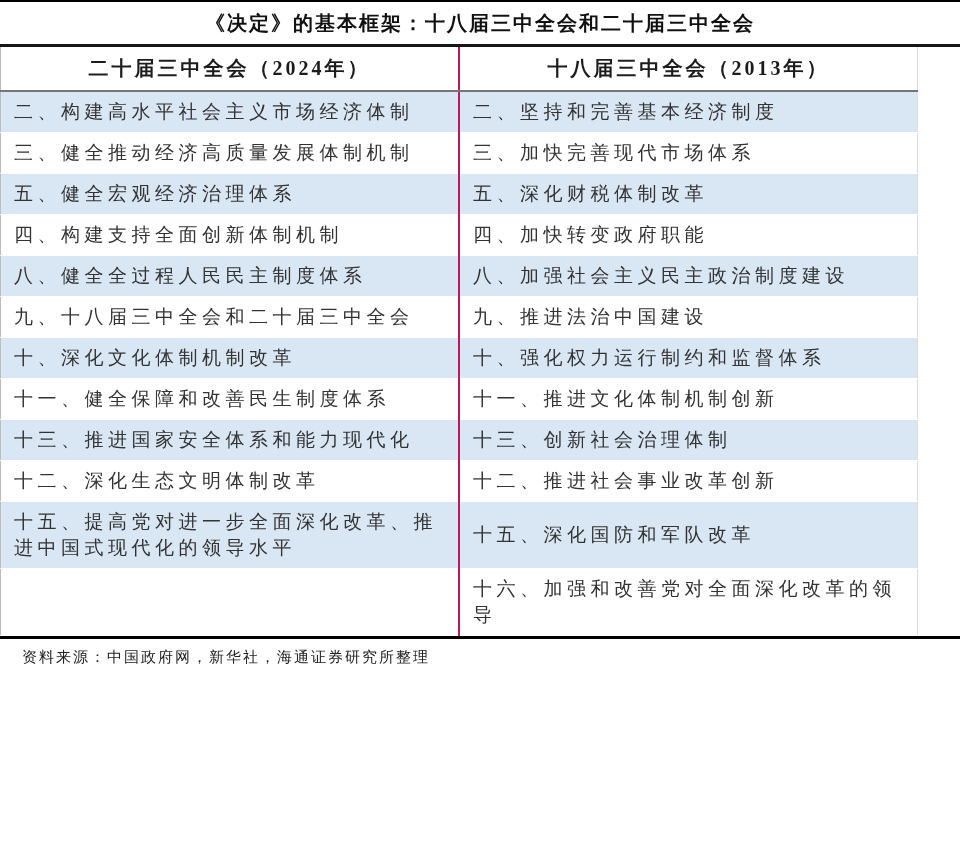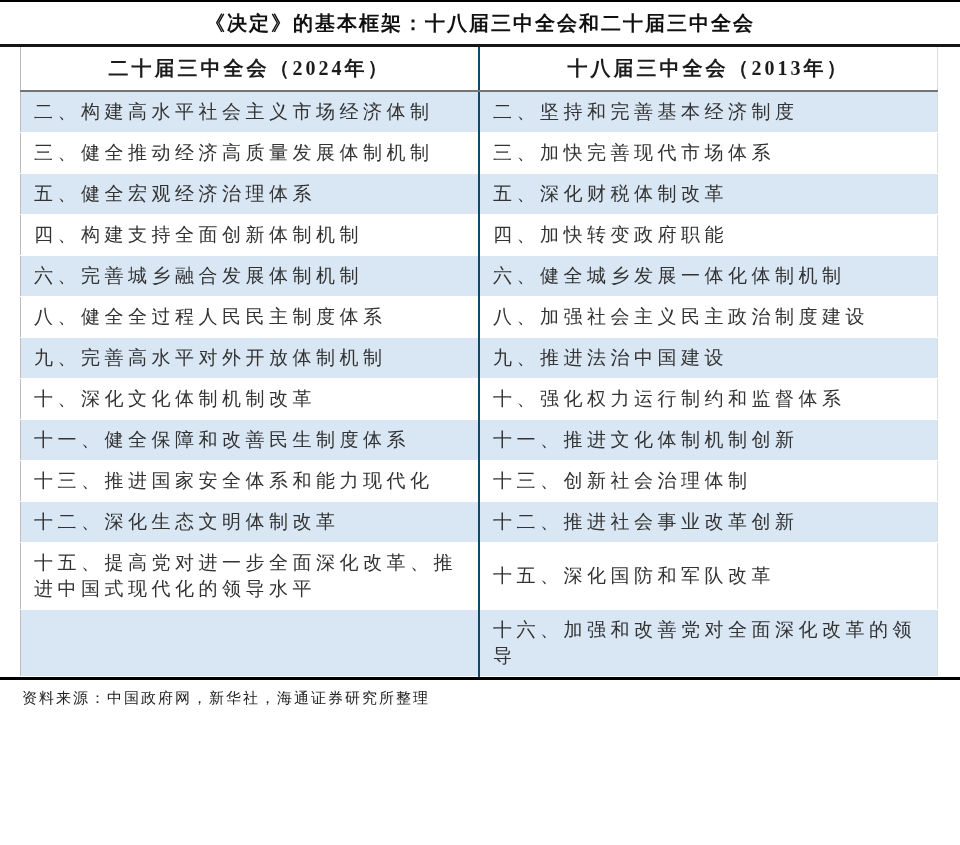--- a/index.html
+++ b/index.html
@@ -30,21 +30,20 @@
     padding: 9px 0 9px 0;
     line-height: 24px;
   }
   .heavy-rule {
     width: 100%;
     height: 3px;
     background: #161616;
   }
   table.framework {
     width: 918px;
-    margin-left: 20px;
     border-collapse: collapse;
     table-layout: fixed;
     border-left: 1px solid #bdbdbd;
     border-right: 1px solid #dcdcdc;
   }
   table.framework th {
     width: 50%;
     font-size: 20px;
     font-weight: bold;
     color: #1c1c1c;
@@ -58,21 +57,21 @@
     font-size: 19px;
     line-height: 26px;
     color: #333333;
     letter-spacing: 4.5px;
     vertical-align: middle;
     padding: 7px 10px 7px 13px;
     border-bottom: 1px solid #ffffff;
     word-break: break-all;
   }
   table.framework .col-right {
-    border-left: 2px solid #0c4a6e;
+    border-left: 2px solid #be185d;
   }
   table.framework tbody tr:nth-child(odd) {
     background: #d9e6f3;
   }
   table.framework tbody tr:nth-child(even) {
     background: #ffffff;
   }
   .bottom-rule {
     width: 100%;
     height: 3px;
@@ -114,29 +113,25 @@
         </tr>
         <tr>
           <td class="col-left">五、健全宏观经济治理体系</td>
           <td class="col-right">五、深化财税体制改革</td>
         </tr>
         <tr>
           <td class="col-left">四、构建支持全面创新体制机制</td>
           <td class="col-right">四、加快转变政府职能</td>
         </tr>
         <tr>
-          <td class="col-left">六、完善城乡融合发展体制机制</td>
-          <td class="col-right">六、健全城乡发展一体化体制机制</td>
-        </tr>
-        <tr>
           <td class="col-left">八、健全全过程人民民主制度体系</td>
           <td class="col-right">八、加强社会主义民主政治制度建设</td>
         </tr>
         <tr>
-          <td class="col-left">九、完善高水平对外开放体制机制</td>
+          <td class="col-left">九、十八届三中全会和二十届三中全会</td>
           <td class="col-right">九、推进法治中国建设</td>
         </tr>
         <tr>
           <td class="col-left">十、深化文化体制机制改革</td>
           <td class="col-right">十、强化权力运行制约和监督体系</td>
         </tr>
         <tr>
           <td class="col-left">十一、健全保障和改善民生制度体系</td>
           <td class="col-right">十一、推进文化体制机制创新</td>
         </tr>

